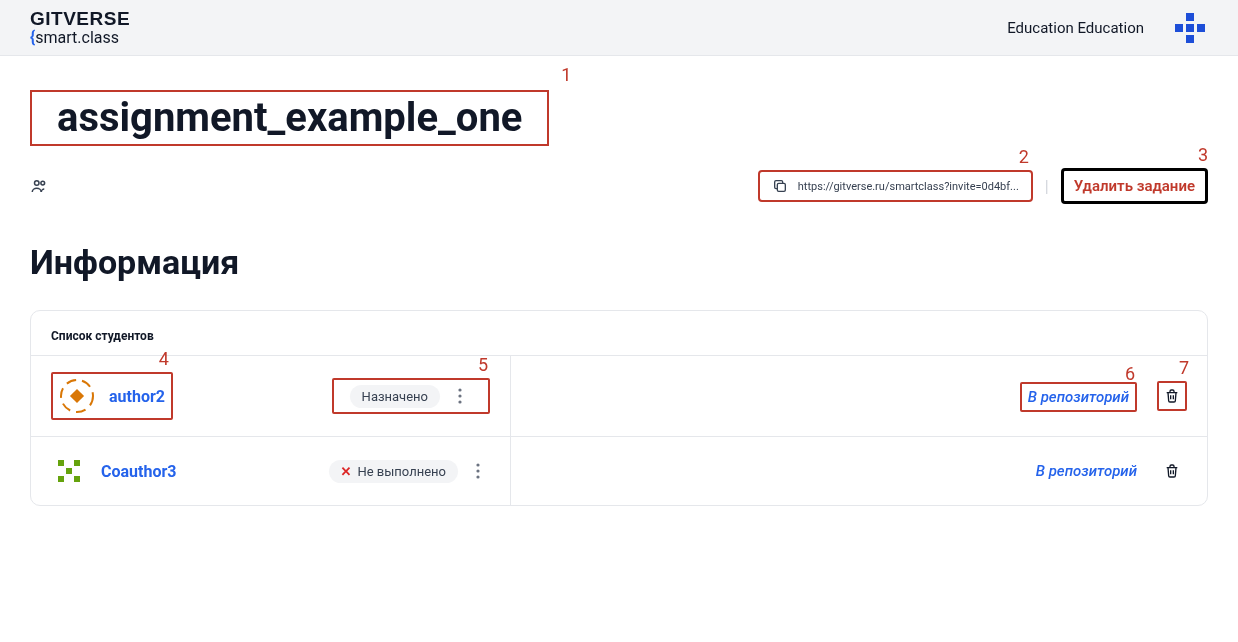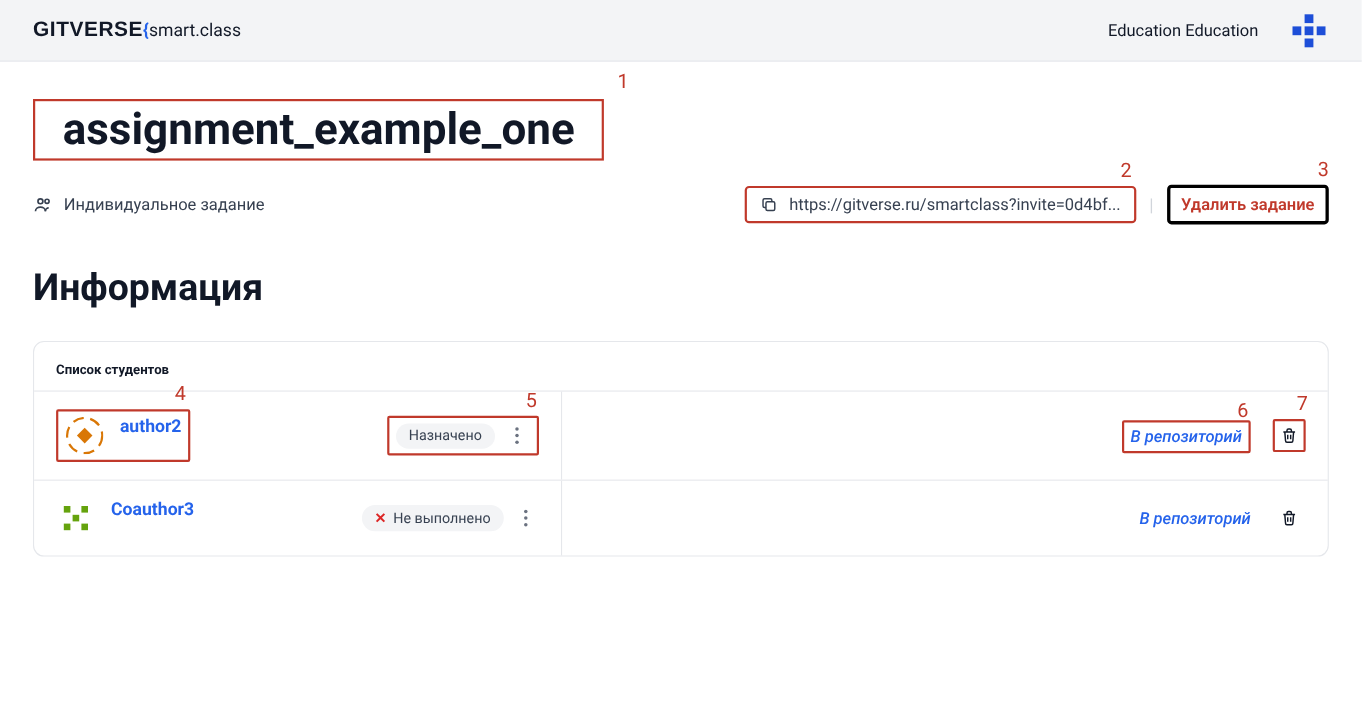--- a/index.html
+++ b/index.html
@@ -13,21 +13,21 @@
   }
   .topbar {
     height: 56px;
     background: #f3f4f6;
     border-bottom: 1px solid #e5e7eb;
     display: flex;
     align-items: center;
     justify-content: space-between;
     padding: 0 30px;
   }
-  .logo-block { display: flex; flex-direction: row; line-height: 1; }
+  .logo-block { display: flex; flex-direction: column; line-height: 1; }
   .logo-main {
     font-weight: 900;
     font-size: 19px;
     letter-spacing: 0.5px;
     color: #111827;
     font-family: "Arial Black", Arial, sans-serif;
   }
   .logo-sub { font-size: 16px; color: #111827; margin-top: 2px; }
   .logo-sub .brace { color: #2563eb; font-weight: bold; }
   .topbar-right { display: flex; align-items: center; gap: 28px; }
@@ -53,21 +53,21 @@
   }
   .subrow {
     display: flex; align-items: center; justify-content: space-between;
     margin-top: 22px;
   }
   .subrow-left { display: flex; align-items: center; gap: 10px; color: #374151; font-size: 15px; }
   .subrow-right { display: flex; align-items: center; gap: 12px; }
   .invite-box {
     border: 2px solid #c0392b; border-radius: 4px;
     display: flex; align-items: center; gap: 10px;
-    padding: 6px 12px; font-size: 15px; color: #374151;
+    padding: 6px 12px; font-size: 11px; color: #374151;
   }
   .delete-assignment {
     border: 3px solid #000000; border-radius: 4px;
     padding: 6px 10px; font-size: 15px; color: #c0392b; font-weight: 600;
   }
   .divider-vert { color: #d1d5db; }
   .section-heading { font-size: 34px; font-weight: 700; margin-top: 38px; }
   .card {
     border: 1px solid #e5e7eb; border-radius: 10px;
     margin-top: 28px;
@@ -81,26 +81,26 @@
     flex: 0 0 480px;
     display: flex; align-items: center; justify-content: space-between;
     padding: 16px 20px;
     border-right: 1px solid #e5e7eb;
   }
   .row-right {
     flex: 1;
     display: flex; align-items: center; justify-content: flex-end;
     padding: 16px 20px; gap: 20px;
   }
-  .student-ident { display: flex; align-items: flex-start; gap: 14px; }
+  .student-ident { display: flex; align-items: center; gap: 14px; }
   .student-ident.boxed { border: 2px solid #c0392b; padding: 4px 6px; border-radius: 2px; }
   .student-avatar { width: 36px; height: 36px; border-radius: 50%; display:flex; align-items:center; justify-content:center; }
   .student-name { color: #2563eb; font-weight: 700; font-size: 16px; }
   .status-group { display: flex; align-items: center; gap: 8px; }
-  .status-group.boxed { border: 2px solid #c0392b; padding: 4px 6px; border-radius: 2px; }
+  .status-group.boxed { border: 2px solid #c0392b; padding: 4px 16px; border-radius: 2px; }
   .badge {
     background: #f3f4f6; color: #374151; font-size: 13px;
     padding: 4px 12px; border-radius: 999px;
     display: inline-flex; align-items: center; gap: 6px;
   }
   .badge .x { color: #dc2626; font-weight: 700; }
   .kebab {
     width: 24px; height: 24px; display: flex; align-items: center; justify-content: center;
     color: #6b7280; font-size: 16px; cursor: pointer;
   }
@@ -147,21 +147,20 @@
 
   
   <div class="subrow">
     <div class="subrow-left">
       <svg width="18" height="18" viewBox="0 0 24 24" fill="none" stroke="#374151" stroke-width="2">
         <circle cx="9" cy="8" r="3"></circle>
           <path d="M3 20c0-3 3-5 6-5s6 2 6 5"></path>
         <circle cx="17" cy="8" r="2.5"></circle>
           <path d="M15 20c0-2 2-4 4-4"></path>
       </svg>
-      <span>Индивидуальное задание</span>
     </div>
     <div class="subrow-right">
       <div class="rel">
         <span class="annot-num num-above" style="right:4px;">2</span>
         <div class="invite-box">
           <svg width="16" height="16" viewBox="0 0 24 24" fill="none" stroke="#374151" stroke-width="2">
             <rect x="8" y="8" width="12" height="12" rx="2"></rect>
               <path d="M16 8V6a2 2 0 0 0-2-2H6a2 2 0 0 0-2 2v8a2 2 0 0 0 2 2h2"></path>
           </svg>
           <span>https://gitverse.ru/smartclass?invite=0d4bf...</span>

